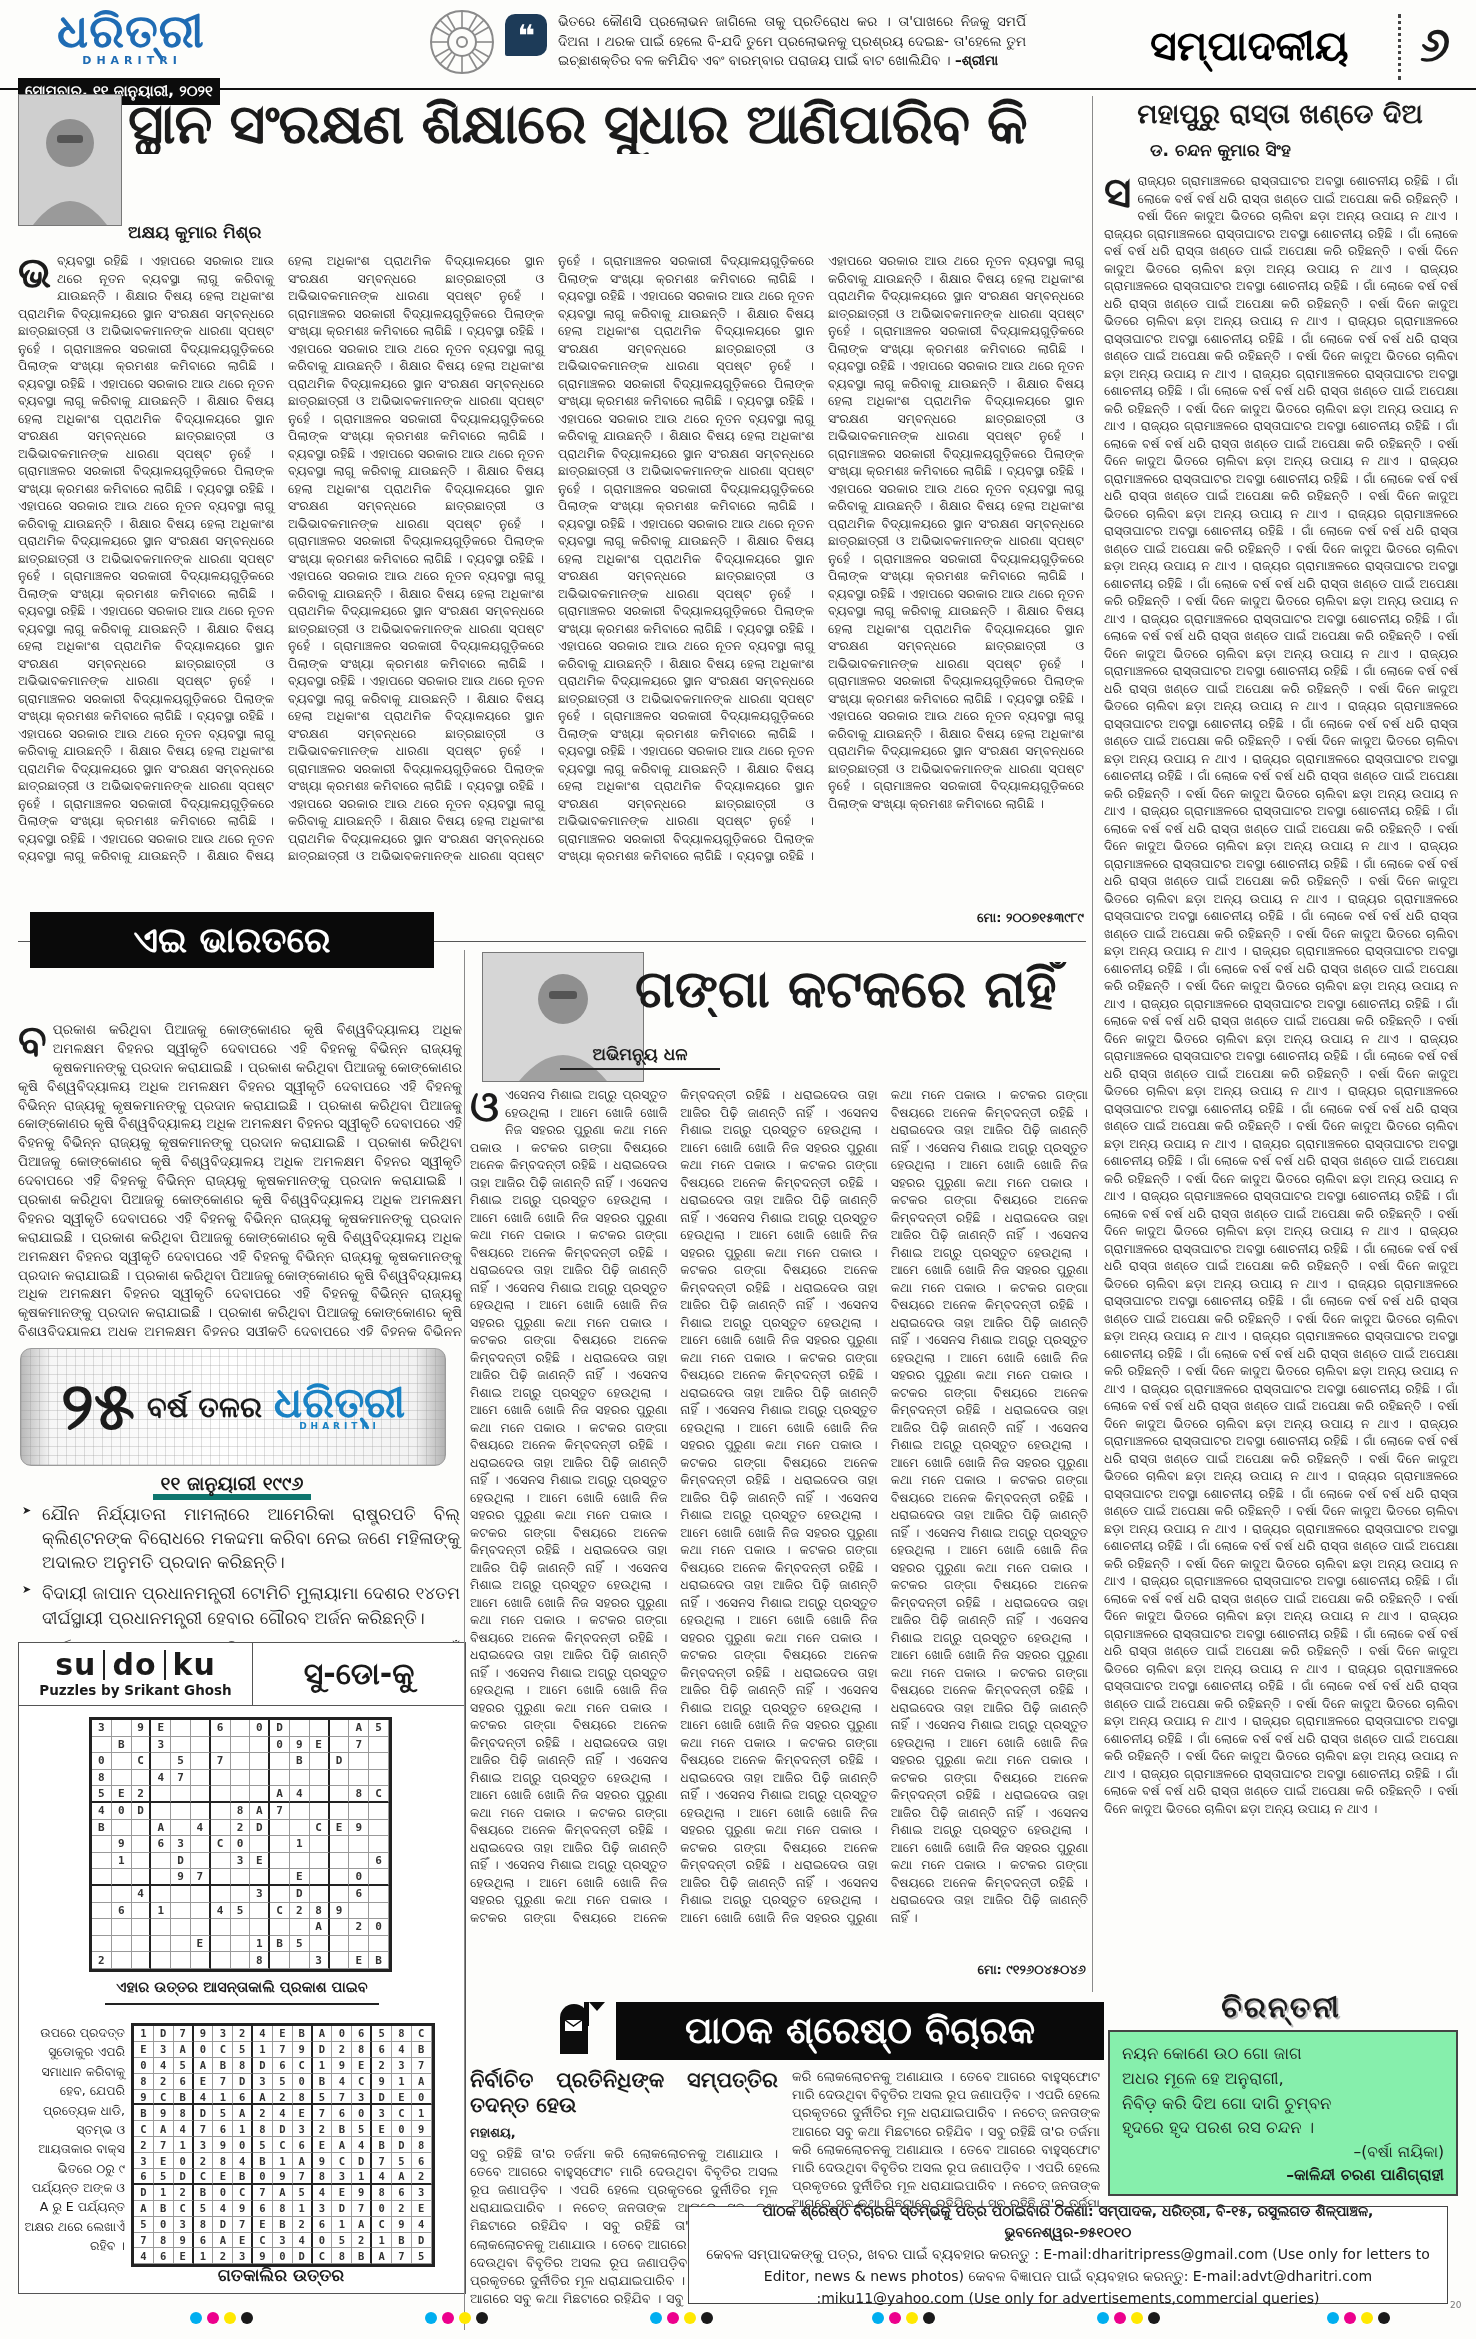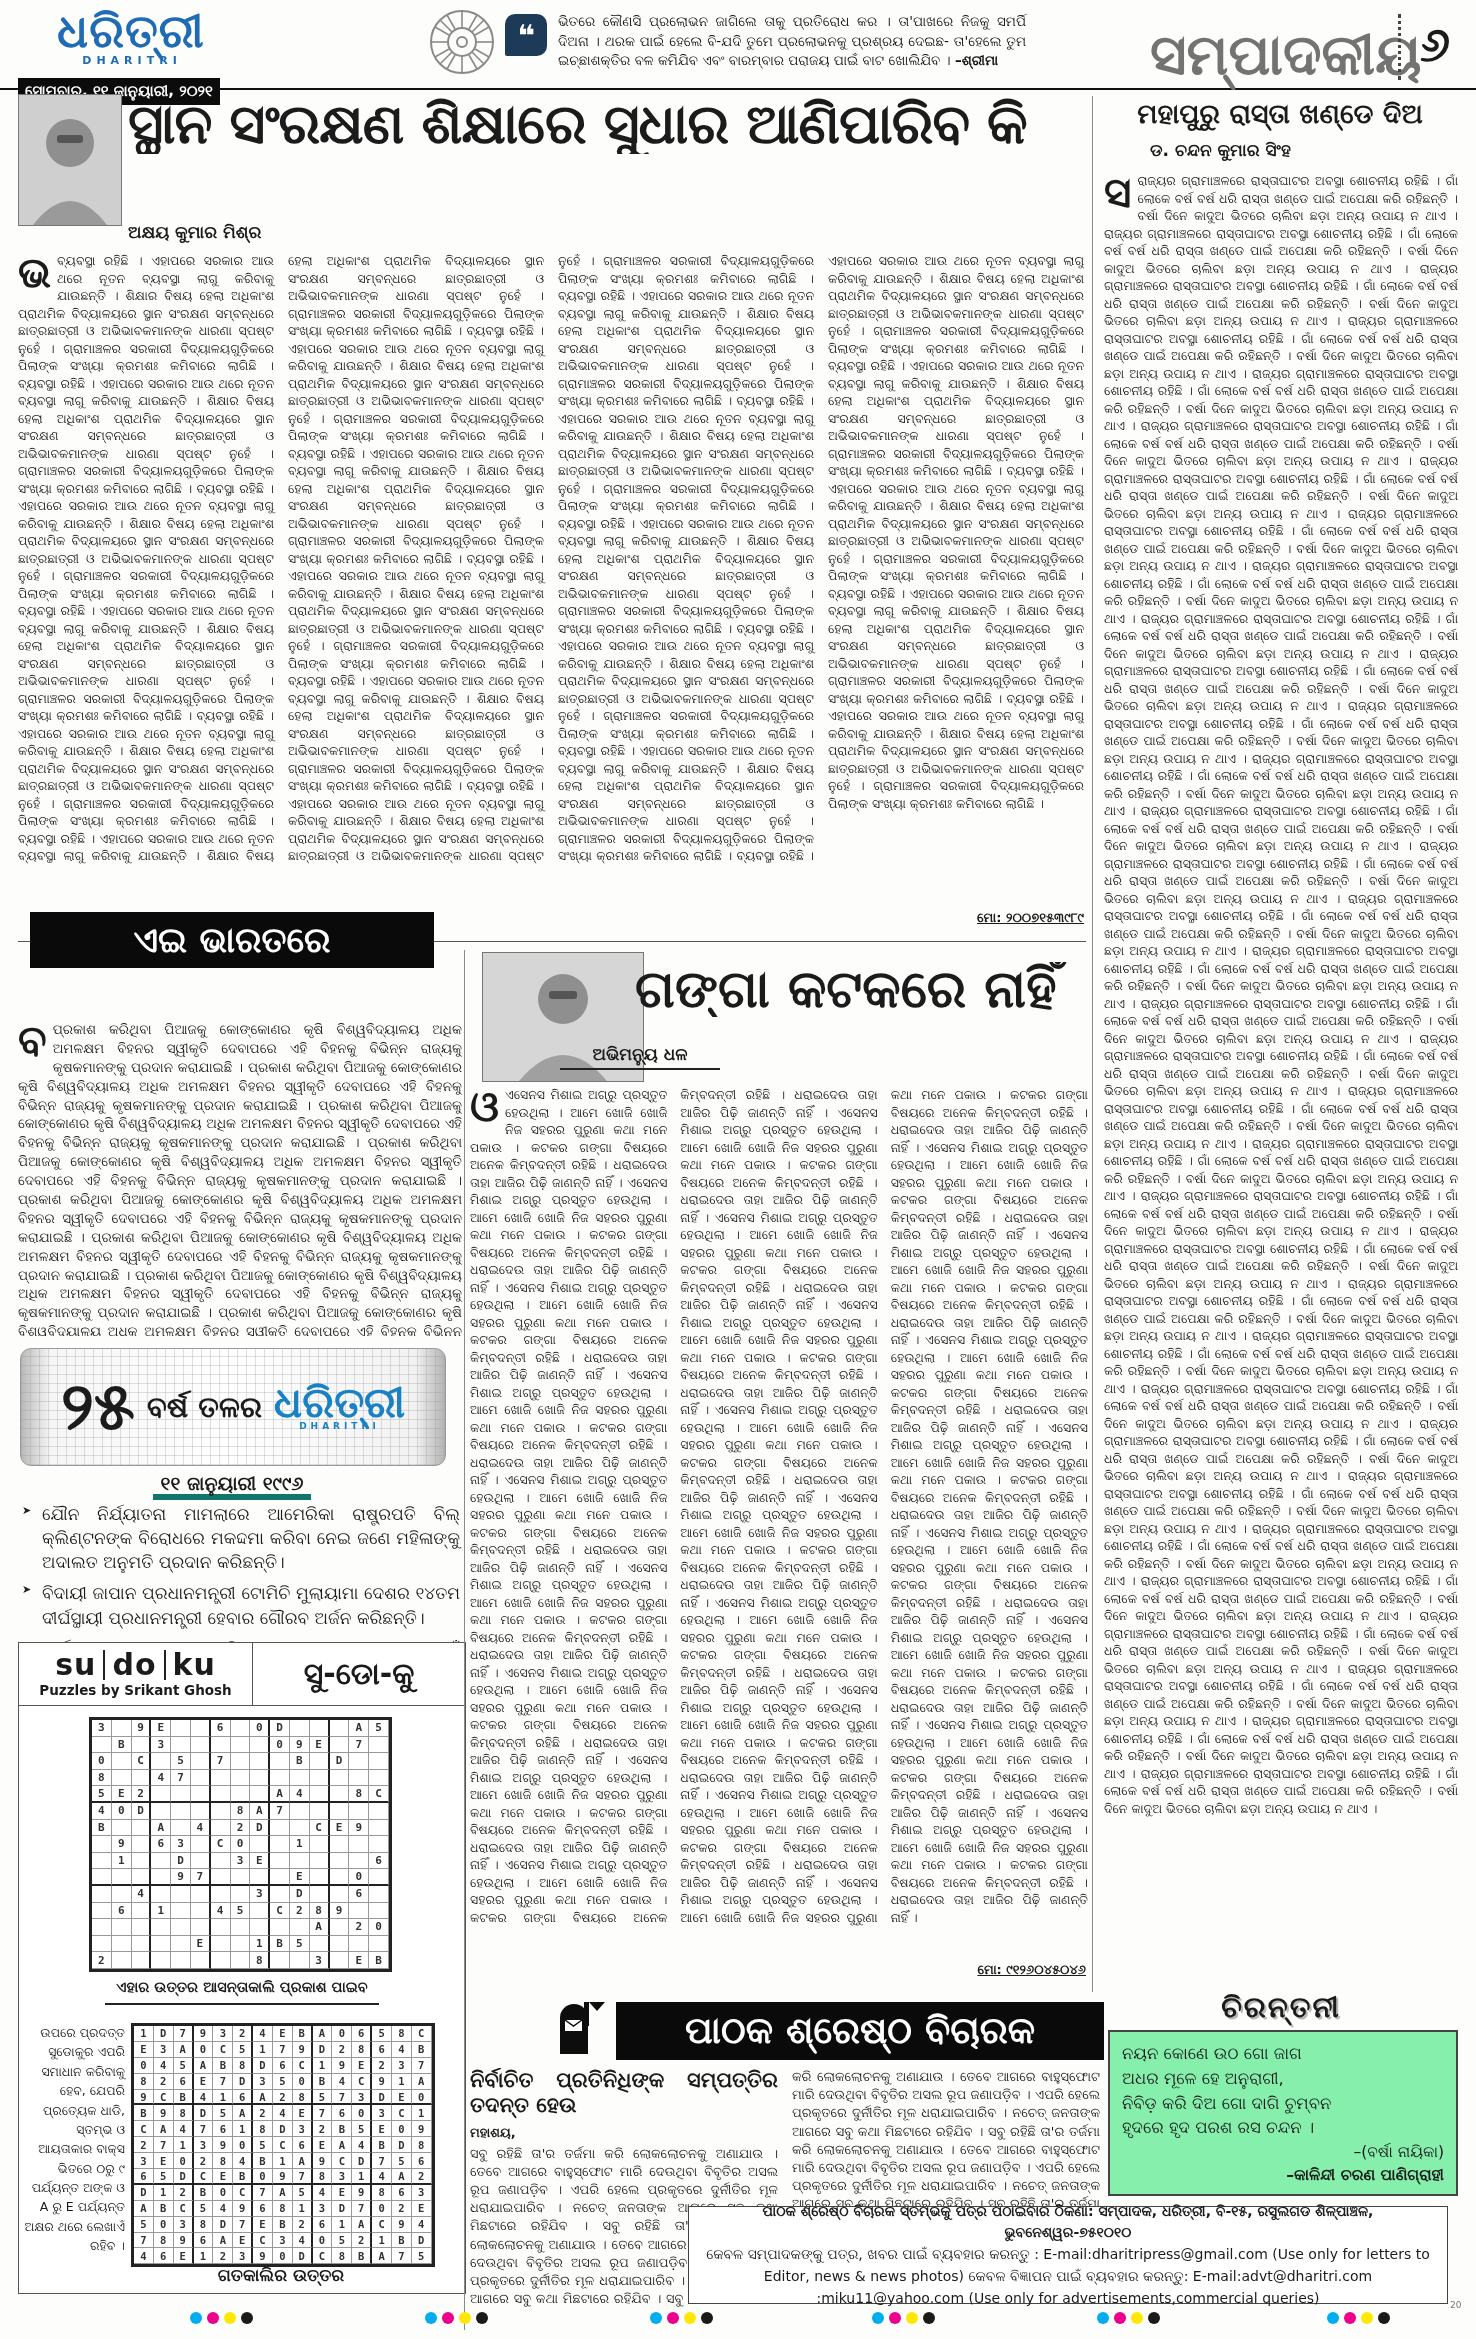--- a/index.html
+++ b/index.html
@@ -6,39 +6,39 @@
   .page{position:relative;width:1476px;height:2339px;background:#fdfdfb;margin:0 auto;overflow:hidden;
         font-family:"DejaVu Sans","Liberation Sans",sans-serif;color:#1b1b1b;}
   .abs{position:absolute;}
   
   .logo-odia{font-size:46px;font-weight:bold;color:#1f6cb4;letter-spacing:1px;line-height:1;}
   .logo-latin{font-size:11px;font-weight:bold;color:#1f6cb4;letter-spacing:5px;text-align:center;}
   .date-bar{background:#0c0c0c;color:#fff;font-size:15px;font-weight:bold;text-align:center;line-height:27px;}
   .rule{background:#111;}
   .quote-text{font-size:13.5px;line-height:1.45;font-weight:500;color:#111;text-align:justify;}
   .quote-attr{font-weight:bold;}
-  .section-title{font-size:56px;font-weight:bold;color:#737373;}
+  .section-title{font-size:41px;font-weight:bold;color:#000000;}
   .page-num{font-size:48px;font-weight:bold;}
   .dotted-sep{border-left:3px dotted #444;height:66px;}
   .wheel{stroke:#8a8a8a;fill:none;}
   .quote-badge{background:#1d3b58;color:#fff;border-radius:10px 10px 10px 2px;
                display:flex;align-items:center;justify-content:center;font-size:30px;font-weight:bold;}
   
   .headline-xl{font-size:55px;font-weight:bold;line-height:1.05;letter-spacing:-1px;white-space:nowrap;overflow:hidden;}
   .headline-lg{font-size:52px;font-weight:bold;line-height:1.05;white-space:nowrap;overflow:hidden;}
   .headline-md{font-size:27px;font-weight:bold;text-align:center;line-height:1.15;}
   .byline{font-size:17px;font-weight:bold;}
   .body-text{font-size:12.5px;line-height:1.4;text-align:justify;overflow:hidden;}
   .cols4{column-count:4;column-gap:14px;}
   .cols3{column-count:3;column-gap:13px;}
   .cols2{column-count:2;column-gap:14px;}
   .dropcap{float:left;font-size:42px;line-height:.9;font-weight:bold;padding:2px 6px 0 0;}
   .photo{background:linear-gradient(160deg,#d8d8d8,#9d9d9d 55%,#c4c4c4);border:1px solid #777;overflow:hidden;}
   .photo svg{display:block;}
-  .phone-line{font-size:13px;font-weight:bold;text-align:right;text-decoration:underline;}
+  .phone-line{font-size:13px;font-weight:bold;text-align:right;}
   .vrule{background:#8a8a8a;width:1px;}
   .hrule{background:#555;height:1px;}
   
   .black-banner{background:#0a0a0a;color:#fff;font-weight:bold;text-align:center;}
   
   .scroll{border-radius:9px;border:1px solid #9a9a9a;
     background-image:
       repeating-linear-gradient(0deg,rgba(150,150,150,.30) 0 1px,transparent 1px 9px),
       repeating-linear-gradient(90deg,rgba(150,150,150,.30) 0 1px,transparent 1px 9px),
       linear-gradient(90deg,#b9b9b9,#f6f6f6 7%,#ffffff 50%,#f2f2f2 93%,#b3b3b3);

